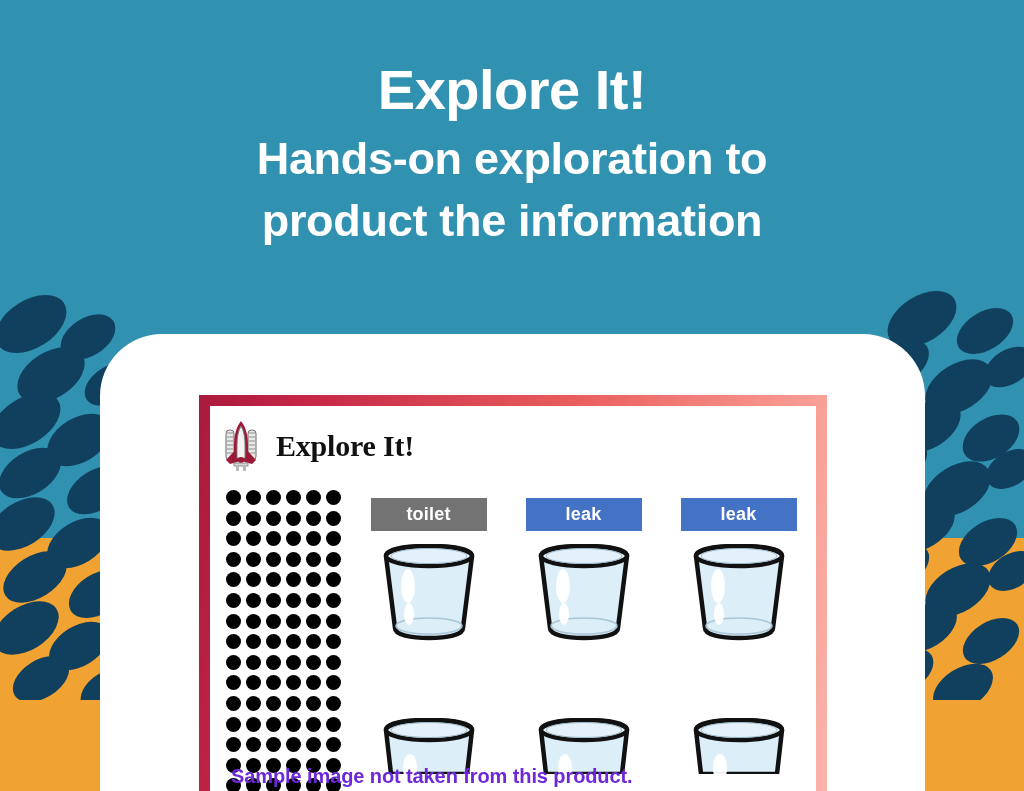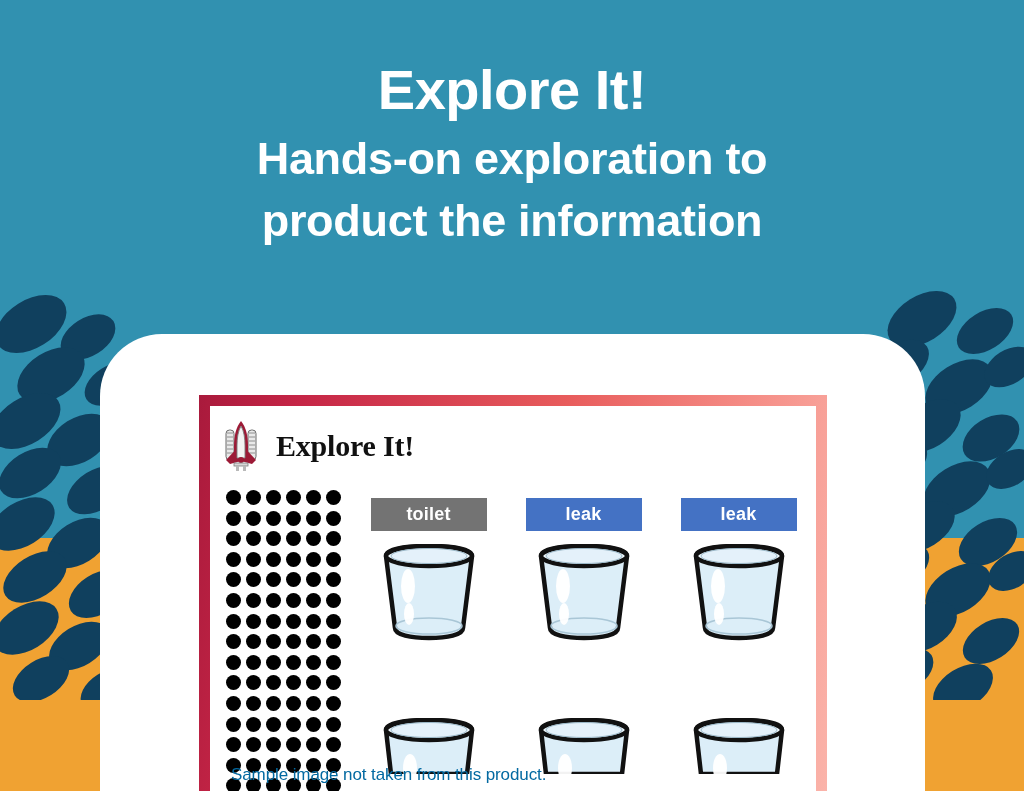--- a/index.html
+++ b/index.html
@@ -156,23 +156,23 @@
     display:flex; align-items:center; justify-content:center;
     letter-spacing:0.2px;
   }
   .cup { margin-top:13px; display:block; }
   .cup2 { margin-top:76px; display:block; }
 
   
   .caption {
     position:absolute;
     left:231px; top:765px;
-    font-size:17px;
-    font-weight:normal;
-    color:#0369a1;
+    font-size:20px;
+    font-weight:bold;
+    color:#6d28d9;
     letter-spacing:-0.1px;
     z-index:9;
     white-space:nowrap;
   }
 </style>
 </head>
 <body>
 
 <div id="stage">
 

